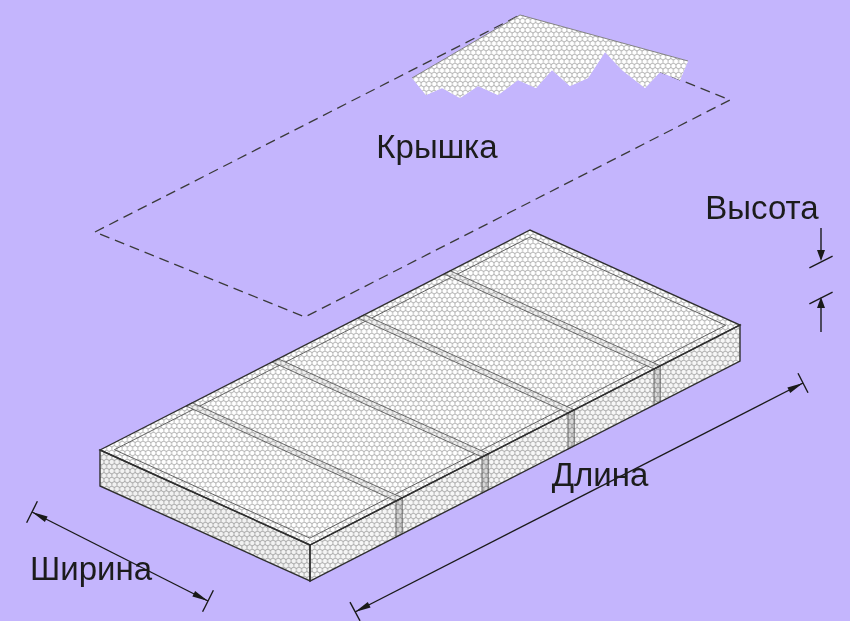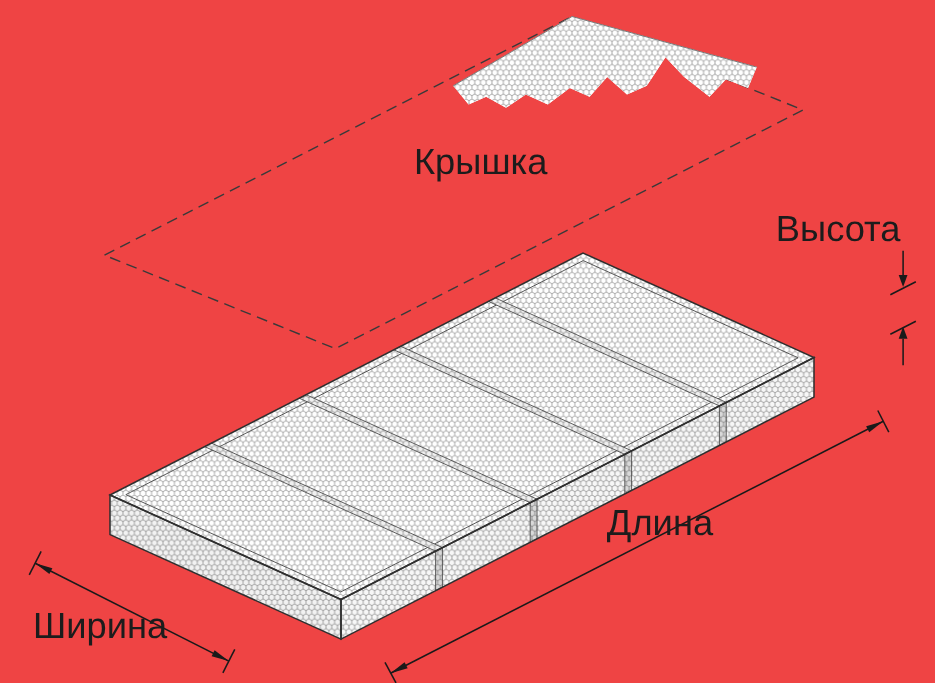--- a/index.html
+++ b/index.html
@@ -4,21 +4,21 @@
 <style>
   html, body {
     margin: 0;
     padding: 0;
     background: #ffffff;
   }
   #stage {
     position: relative;
     width: 850px;
     height: 621px;
-    background: #ef4444;
+    background: #c4b5fd;
     overflow: hidden;
     font-family: "Liberation Sans", sans-serif;
     text-align: right;
   }
   svg { display: block; }
   text.dim-label {
     font-family: "Liberation Sans", sans-serif;
     font-size: 33px;
     fill: #1c1c1c;
   }

